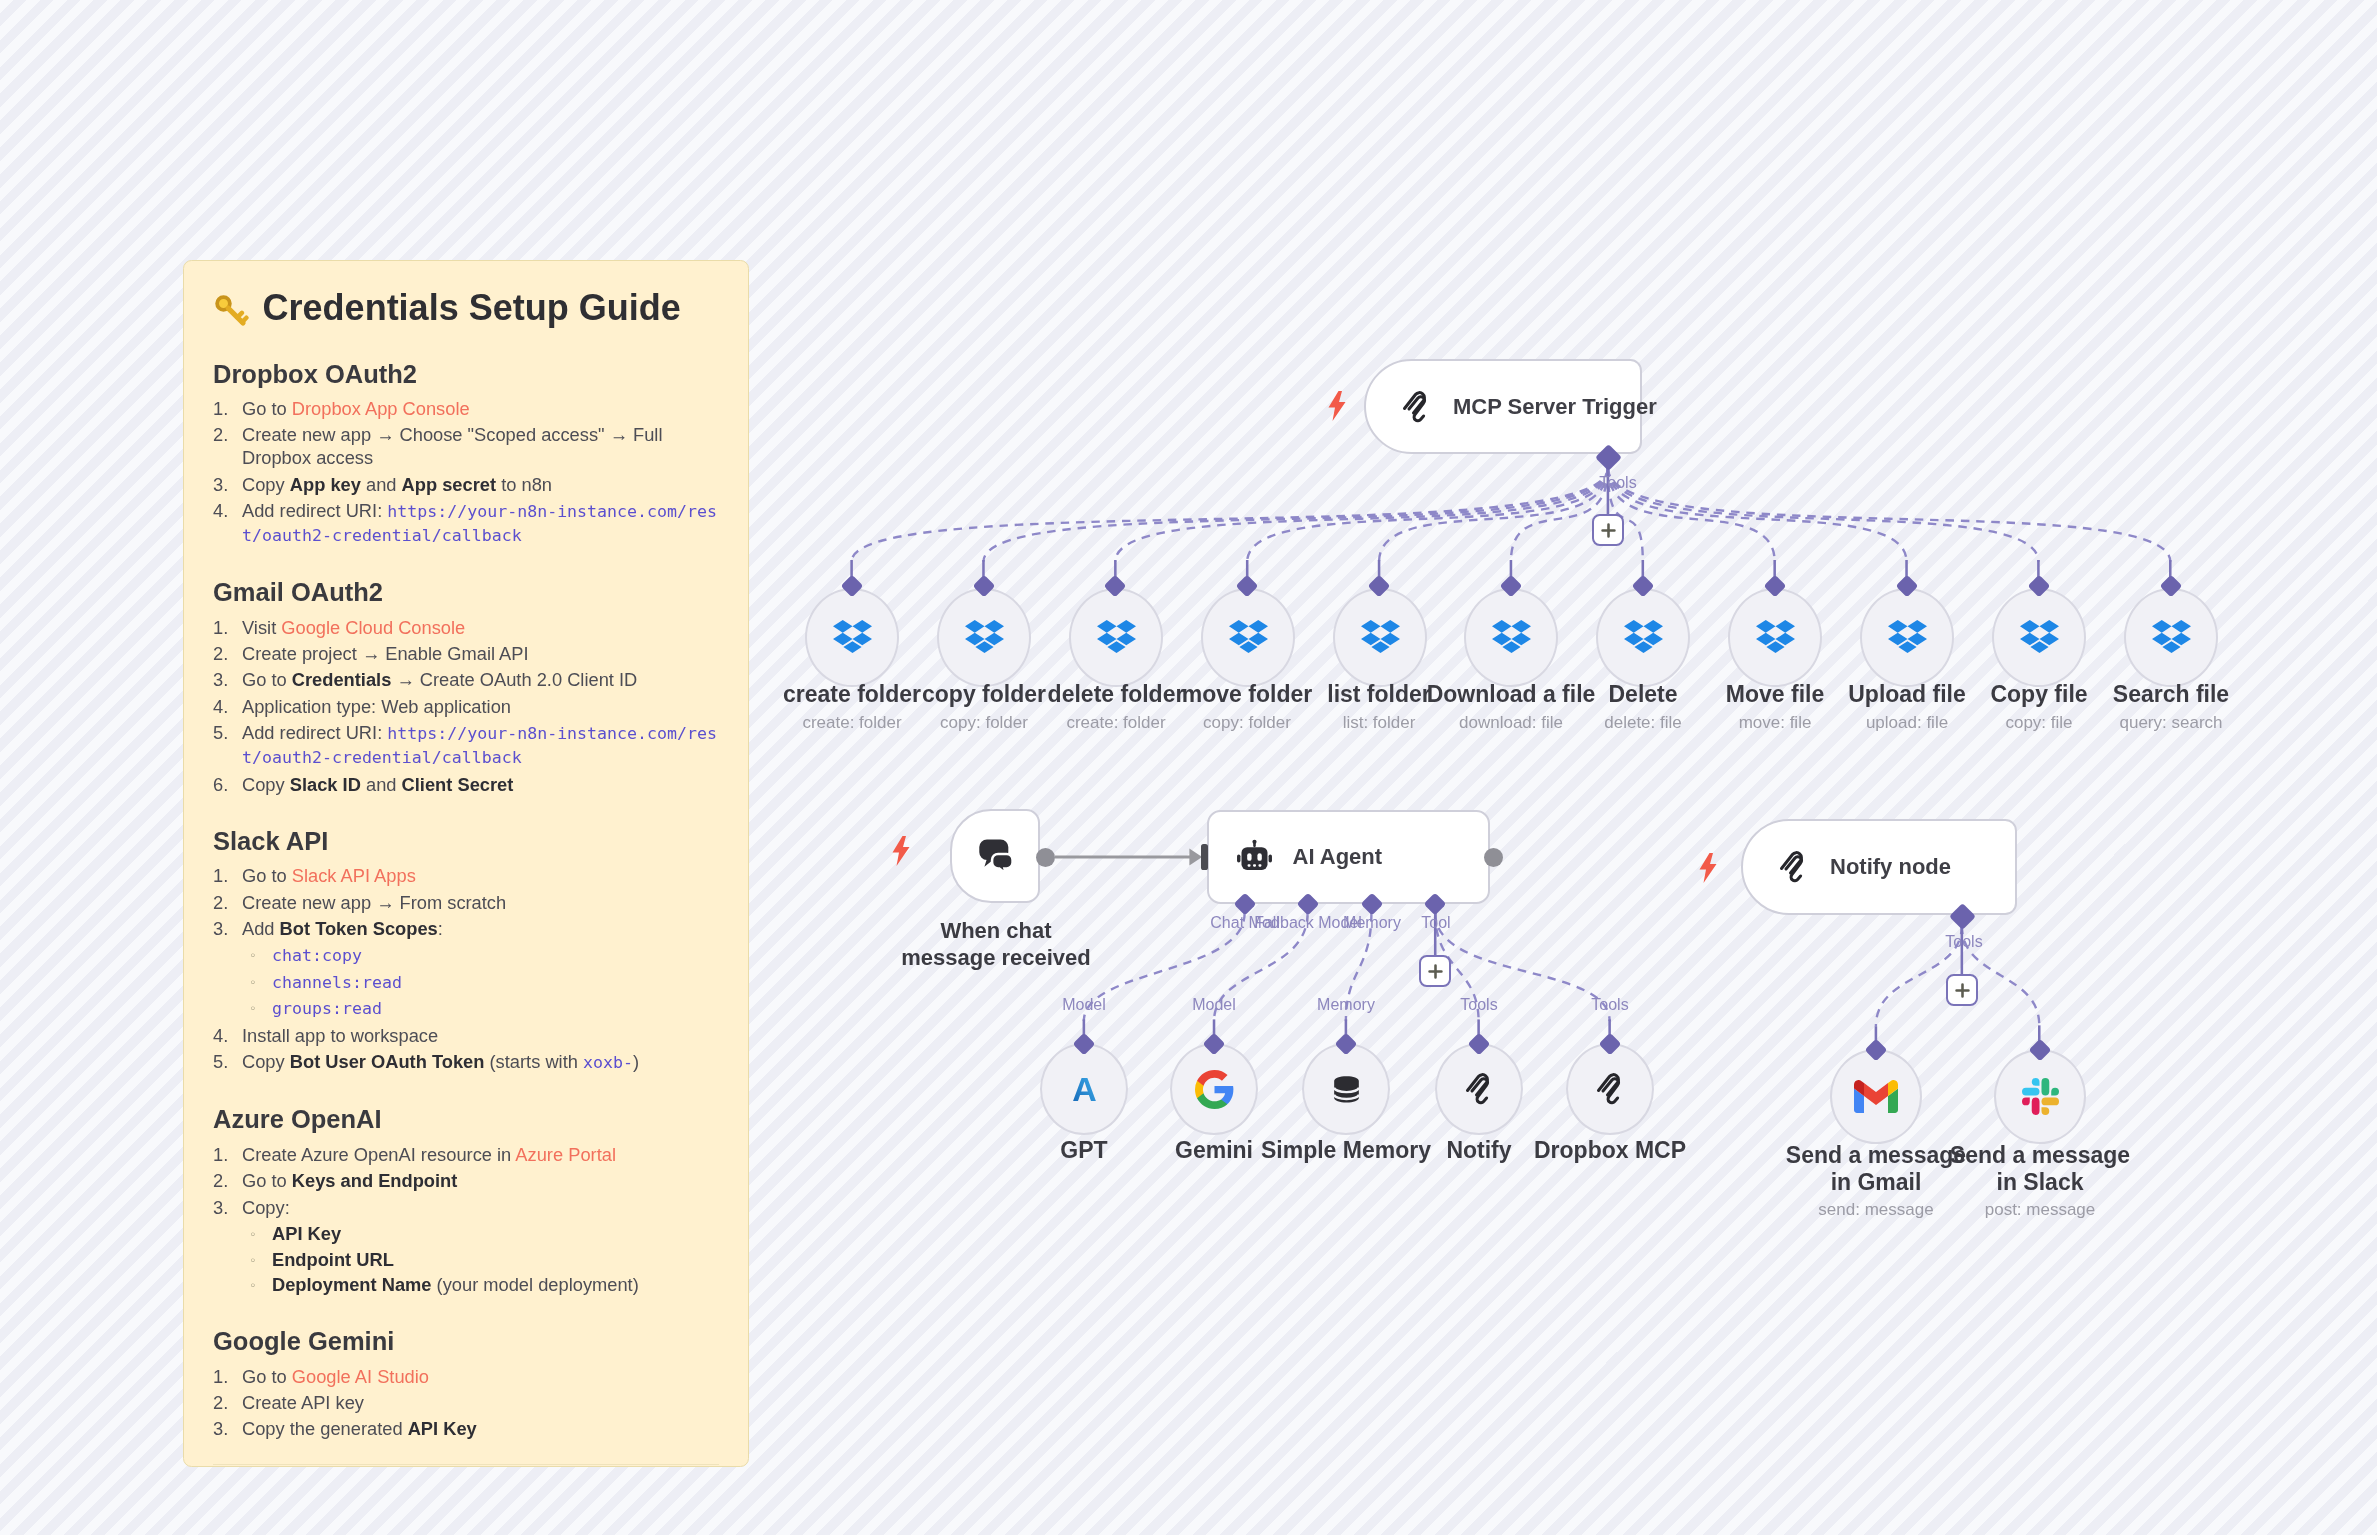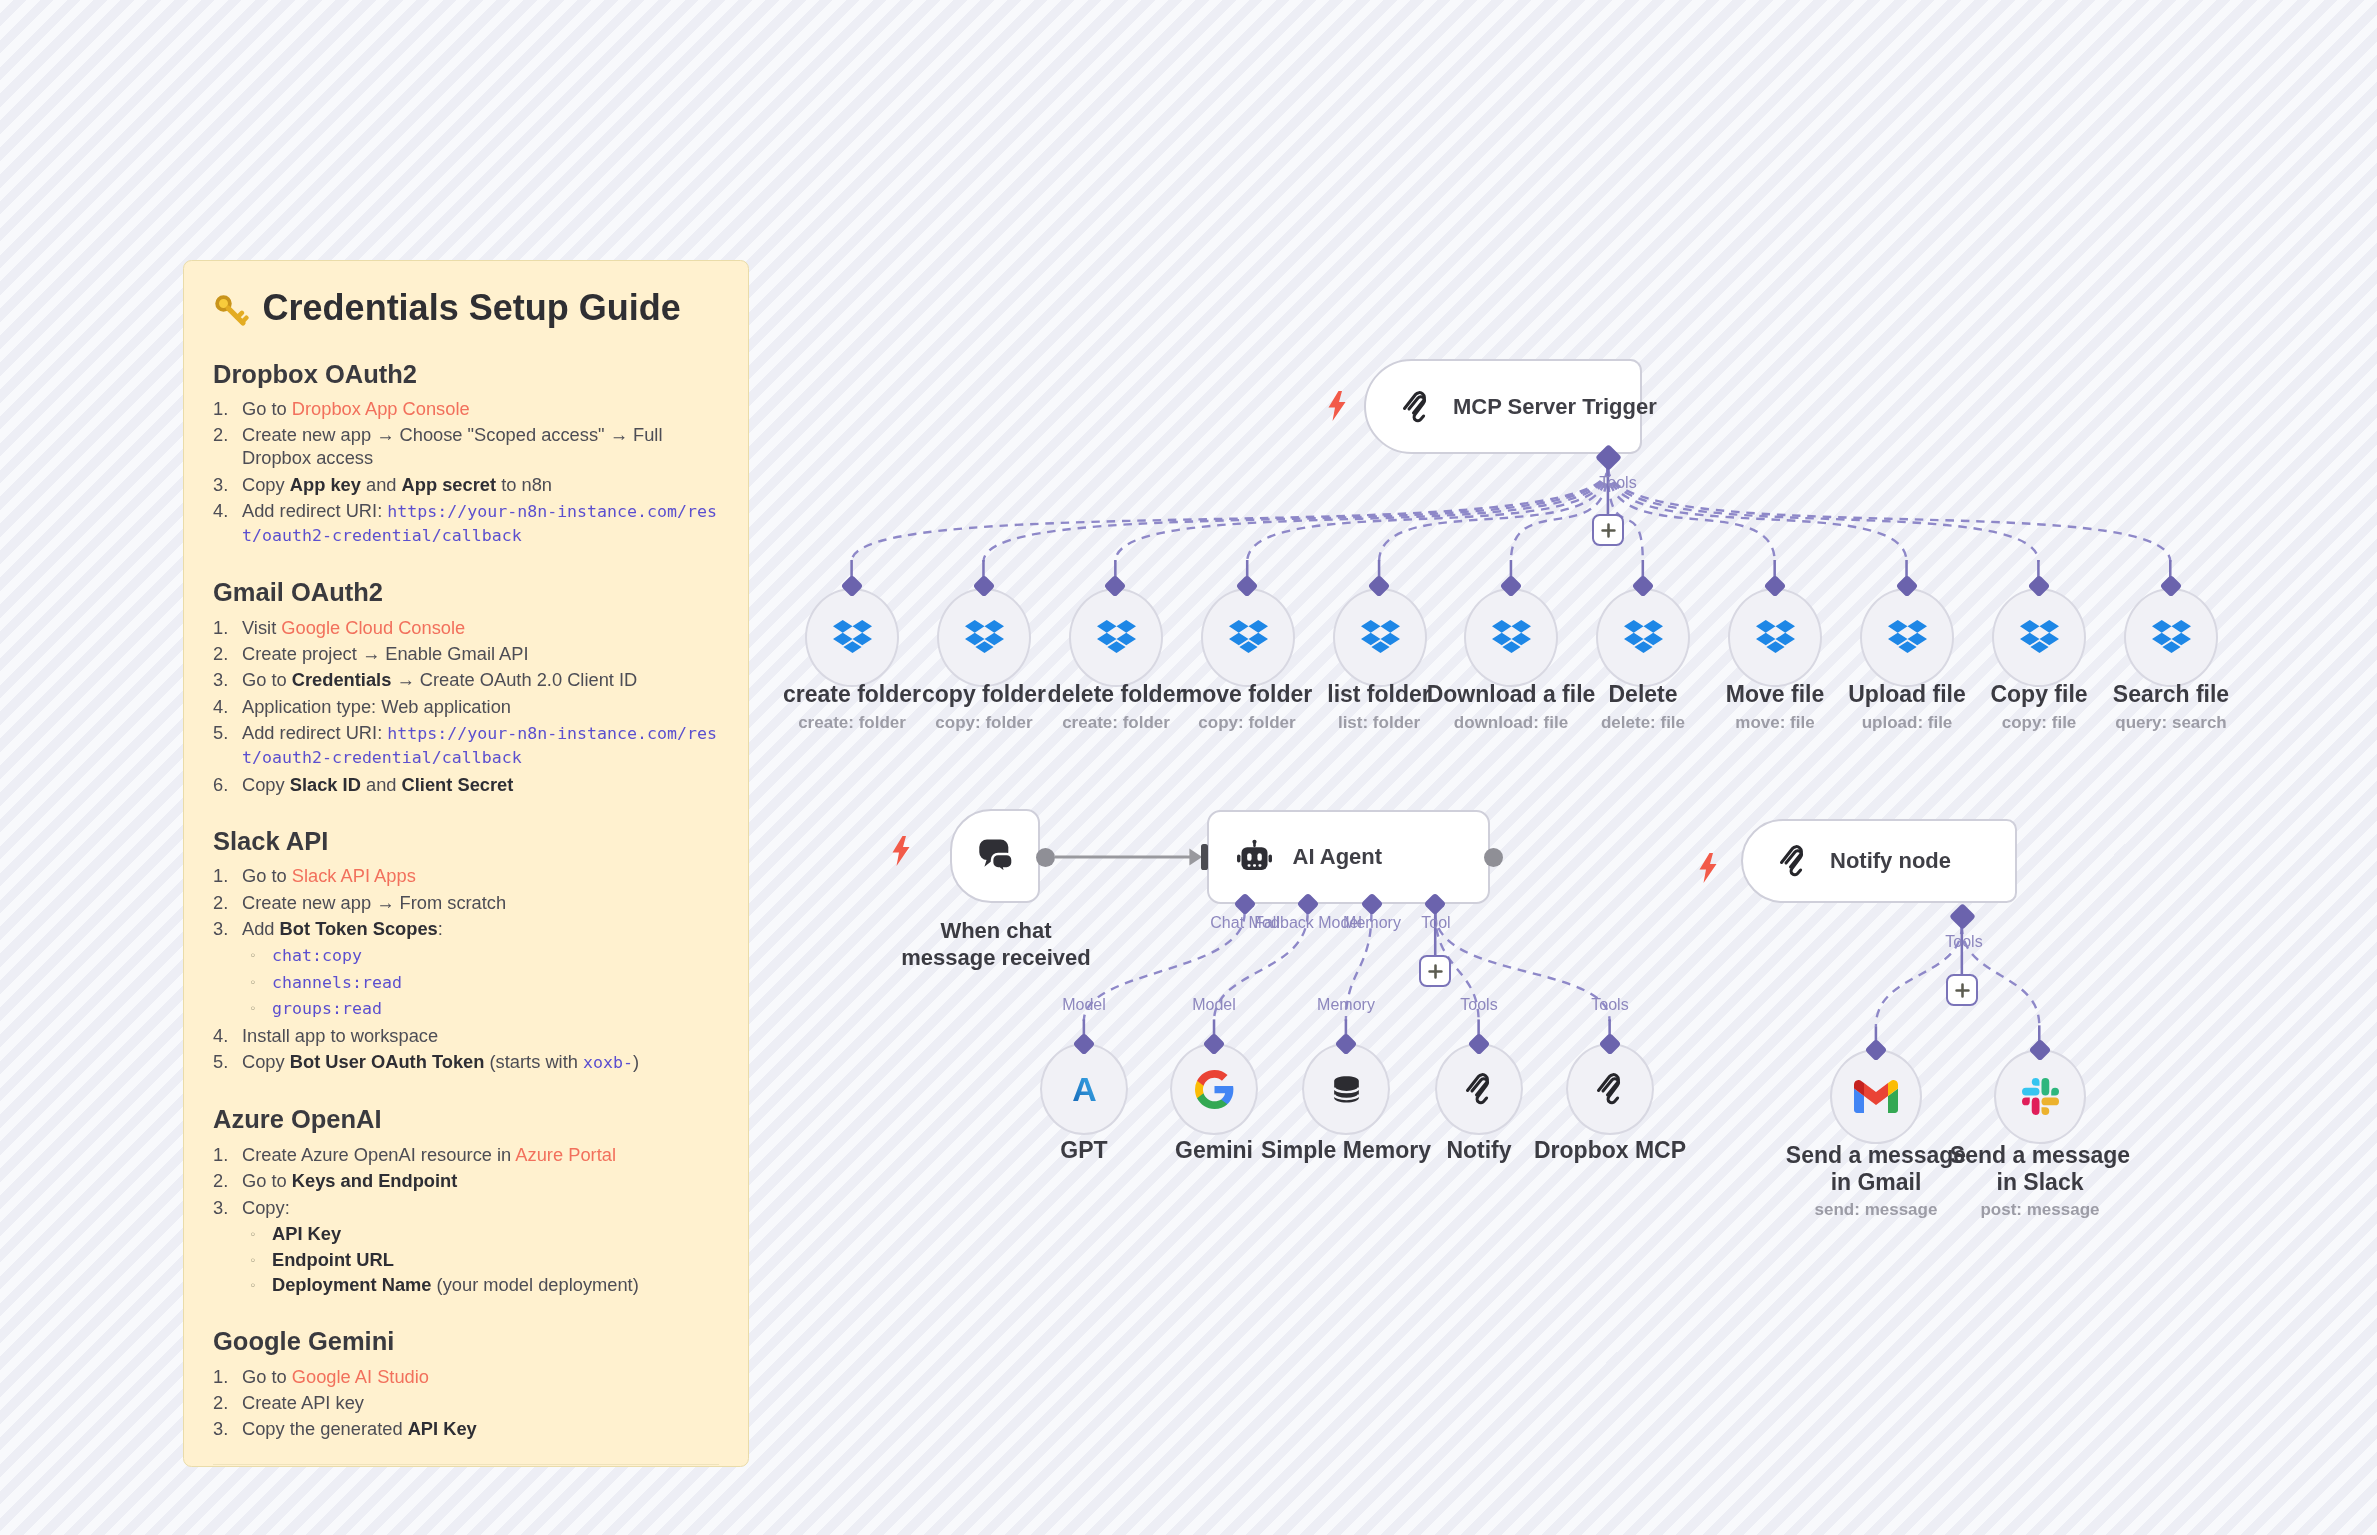--- a/index.html
+++ b/index.html
@@ -5,21 +5,21 @@
   html,body{margin:0;padding:0;}
   body{width:2377px;height:1536px;overflow:hidden;font-family:"Liberation Sans",sans-serif;background:#fff;position:relative;}
   #canvas{position:absolute;inset:0;background:repeating-linear-gradient(135deg,#f8f9fc 0 9.4px,#edeef5 9.4px 19px);}
   #wires{position:absolute;left:0;top:0;z-index:1;}
   .box{position:absolute;background:#fff;border:2.1px solid #CFCFDA;display:flex;align-items:center;gap:19px;padding-left:32px;z-index:2;box-sizing:border-box;}
   .box .title{font-size:22px;font-weight:600;color:#3f3f46;white-space:nowrap;}
   .circle-node{position:absolute;background:#F1F1F6;border:2.1px solid #D8D8E2;border-radius:50%;display:flex;align-items:center;justify-content:center;z-index:2;box-sizing:border-box;}
   .nicon{display:inline-flex;align-items:center;justify-content:center;}
   .nlabel{position:absolute;transform:translateX(-50%);text-align:center;font-size:23px;font-weight:600;color:#3b3b42;z-index:3;white-space:nowrap;}
   .nlabel.wrap{white-space:normal;line-height:27px;}
-  .nsub{position:absolute;transform:translateX(-50%);text-align:left;font-size:17px;color:#9C9CA6;z-index:3;white-space:nowrap;font-weight:bold;}
+  .nsub{position:absolute;transform:translateX(-50%);text-align:left;font-size:17px;color:#9C9CA6;z-index:3;white-space:nowrap;}
   .plabel{position:absolute;transform:translateX(-50%);font-size:16px;color:#8D87BE;z-index:5;white-space:nowrap;}
   .diamond{position:absolute;background:#6B63AD;border-radius:3.4px;transform:rotate(45deg);z-index:4;}
   .plusbtn{position:absolute;width:32px;height:32px;background:#fff;border:2.6px solid #7A73B8;border-radius:7.7px;z-index:4;display:flex;align-items:center;justify-content:center;box-sizing:border-box;}
   .outdot{position:absolute;width:19px;height:19px;border-radius:50%;background:#8F8F96;z-index:3;}
   .bolt{position:absolute;z-index:3;}
   .inbar{position:absolute;width:6.8px;height:25.5px;background:#4b4b52;border-radius:2.6px;z-index:3;}
   
   .sticky{position:absolute;left:183px;top:260px;width:566px;height:1207px;background:#FFF1CF;border:0.9px solid #EADCA9;border-radius:8.5px;padding:25.5px 29px;box-sizing:border-box;z-index:2;overflow:hidden;}
   .sticky h1{display:flex;align-items:flex-end;gap:13.6px;font-size:36px;margin:0 0 22px 0;color:#2f2f33;font-weight:700;}
   .s-head{font-size:25.5px;font-weight:700;color:#3a3a3f;margin:31px 0 8.5px 0;}
@@ -273,21 +273,21 @@
   <div class="inbar" style="left:1201px;top:844px;"></div>
   <div class="outdot" style="left:1484px;top:848px;"></div>
   <div class="plusbtn" style="left:1419px;top:955px;">
     <span class="nicon">
         <svg width="17" viewBox="0 0 20 20">
           <path d="M10 3v14M3 10h14" stroke="#5c5c50" stroke-width="3" stroke-linecap="round"></path>
         </svg>
       </span>
   </div>
 
-  <div class="box" style="left:1741px;top:819px;width:276px;height:84px;border-radius:49px 12px 12px 49px;">
+  <div class="box" style="left:1741px;top:819px;width:276px;height:96px;border-radius:49px 12px 12px 49px;">
     <span class="nicon">
         <svg width="36" viewBox="0 0 36 40">
           <g fill="none" stroke="#26262b" stroke-width="3" stroke-linecap="round">
             <path d="M6.5 21.5 L17.5 7.5 c1.8-2.2 5.1-2.5 7.2-.7 2.1 1.8 2.3 5.1.5 7.2 L15.5 26"></path>
             <path d="M11 22 L20 11 c1.4-1.6 3.8-1.8 5.3-.4 1.6 1.4 1.7 3.8.3 5.4 L17 27.5 c-1.4 1.6-1.2 4 .4 5.4 1.5 1.3 3.9 1.1 5.2-.4 l3-3.5"></path>
           </g>
         </svg>
       </span>
     <span class="title">Notify node</span>
   </div>

